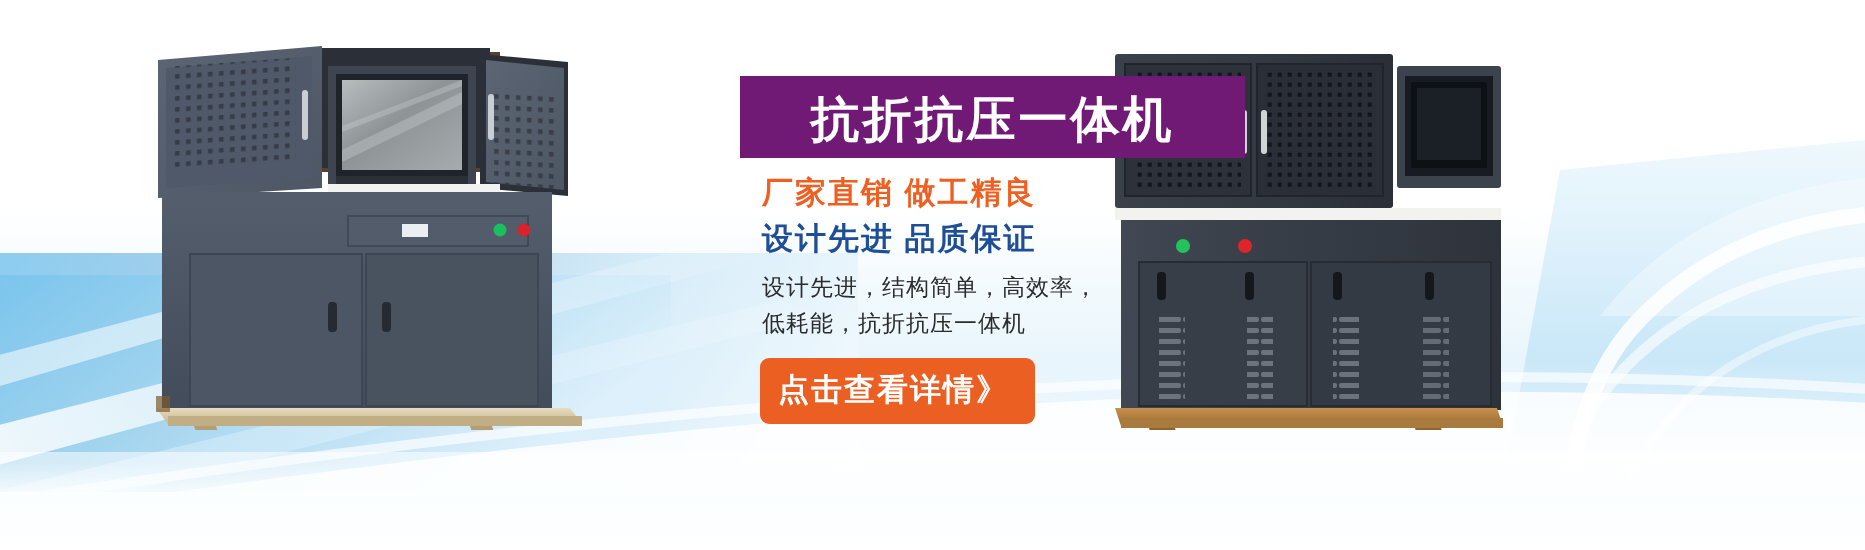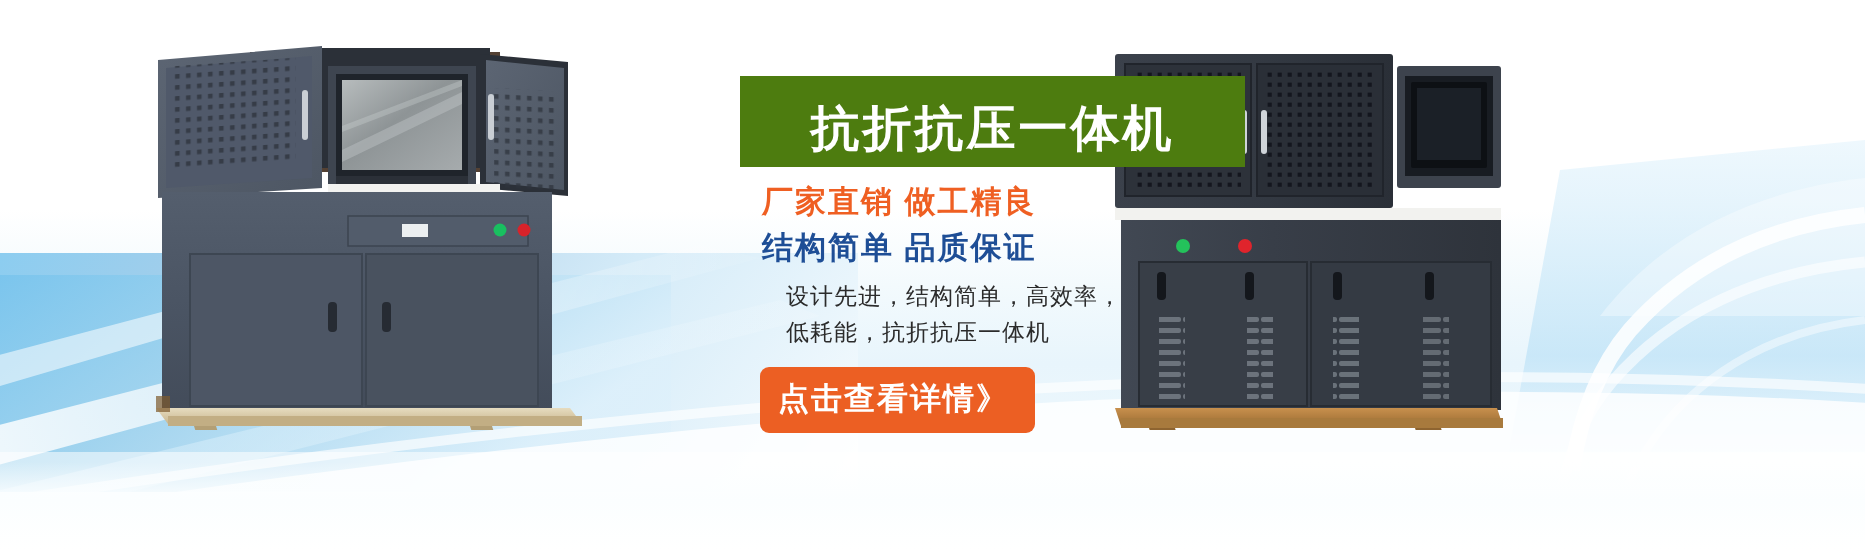--- a/index.html
+++ b/index.html
@@ -53,22 +53,22 @@
   .machine-right { left: 1105px; top: 40px;  width: 400px; height: 390px; }
 
   
   .copy {
     position: absolute;
     left: 740px;
     top: 76px;
     width: 520px;
   }
   .title-bar {
-    background: #4d7c0f;
-    padding: 27px 34px 12px 34px;
+    background: #701a75;
+    padding: 18px 34px 12px 34px;
     display: inline-block;
     width: 505px;
   }
   .title-bar .title-text {
     display: block;
     color: #ffffff;
     font-size: 49px;
     font-weight: bold;
     letter-spacing: 3px;
     line-height: 1.06;
@@ -96,21 +96,21 @@
     white-space: nowrap;
   }
   .body-lines {
     margin-top: 12px;
     padding-left: 22px;
     color: #2b2b2b;
     font-size: 23px;
     line-height: 1.55;
     letter-spacing: 1px;
   }
-  .body-lines div { white-space: nowrap; margin-left: 24px; }
+  .body-lines div { white-space: nowrap; }
 
   .cta {
     display: inline-block;
     margin-top: 16px;
     margin-left: 20px;
     background: #ec5f23;
     color: #ffffff;
     font-size: 31px;
     font-weight: bold;
     letter-spacing: 2px;
@@ -325,21 +325,21 @@
   </svg>
 
   <div class="copy">
 
     <div class="title-bar">
       <span class="title-text">抗折抗压一体机</span>
     </div>
 
     <div class="sub-orange">厂家直销 做工精良</div>
 
-    <div class="sub-blue">结构简单 品质保证</div>
+    <div class="sub-blue">设计先进 品质保证</div>
 
     <div class="body-lines">
       <div>设计先进，结构简单，高效率，</div>
       <div>低耗能，抗折抗压一体机</div>
     </div>
 
     <button class="cta">点击查看详情》</button>
   </div>
 
 </div>

